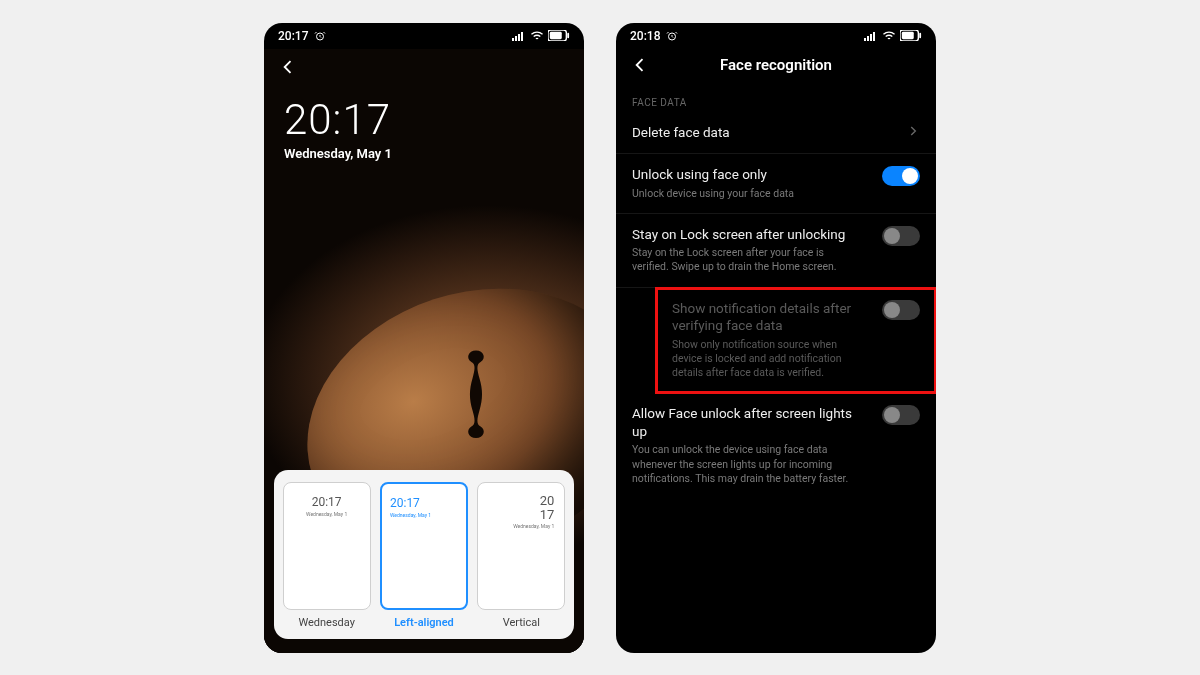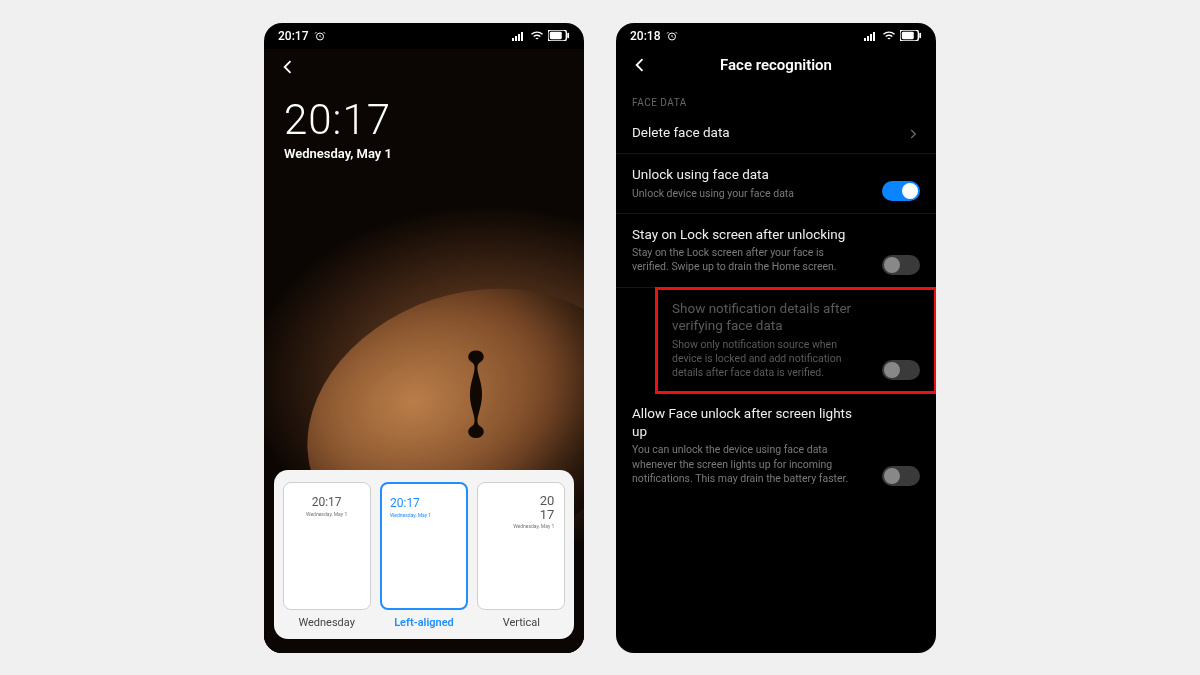--- a/index.html
+++ b/index.html
@@ -138,21 +138,21 @@
   }
   .section-label {
     padding: 8px 16px 4px;
     font-size: 10px;
     letter-spacing: .5px;
     color: #666;
   }
   .row {
     padding: 12px 16px;
     display: flex;
-    align-items: flex-end;
+    align-items: flex-start;
     justify-content: space-between;
     gap: 21px;
     border-bottom: 1px solid #161616;
   }
   .row:last-child { border-bottom: none; }
   .row .txt { flex: 1; }
   .row .t { font-size: 13.5px; color: #eee; line-height: 1.3; }
   .row .s { font-size: 10.5px; color: #7a7a7a; line-height: 1.35; margin-top: 3px; }
   .chev { color:#666; }
 
@@ -325,21 +325,21 @@
         </div>
       <span class="chev">
         <svg width="14" height="14" viewBox="0 0 24 24" fill="none" stroke="#666" stroke-width="2.4">
             <path d="M9 5l7 7-7 7"></path>
           </svg>
       </span>
     </div>
 
     <div class="row">
       <div class="txt">
-        <div class="t">Unlock using face data</div>
+        <div class="t">Unlock using face only</div>
         <div class="s">Unlock device using your face data</div>
       </div>
       <div class="toggle on"></div>
     </div>
 
     <div class="row">
       <div class="txt">
         <div class="t">Stay on Lock screen after unlocking</div>
         <div class="s">Stay on the Lock screen after your face is verified. Swipe up to drain the Home screen.</div>
       </div>

